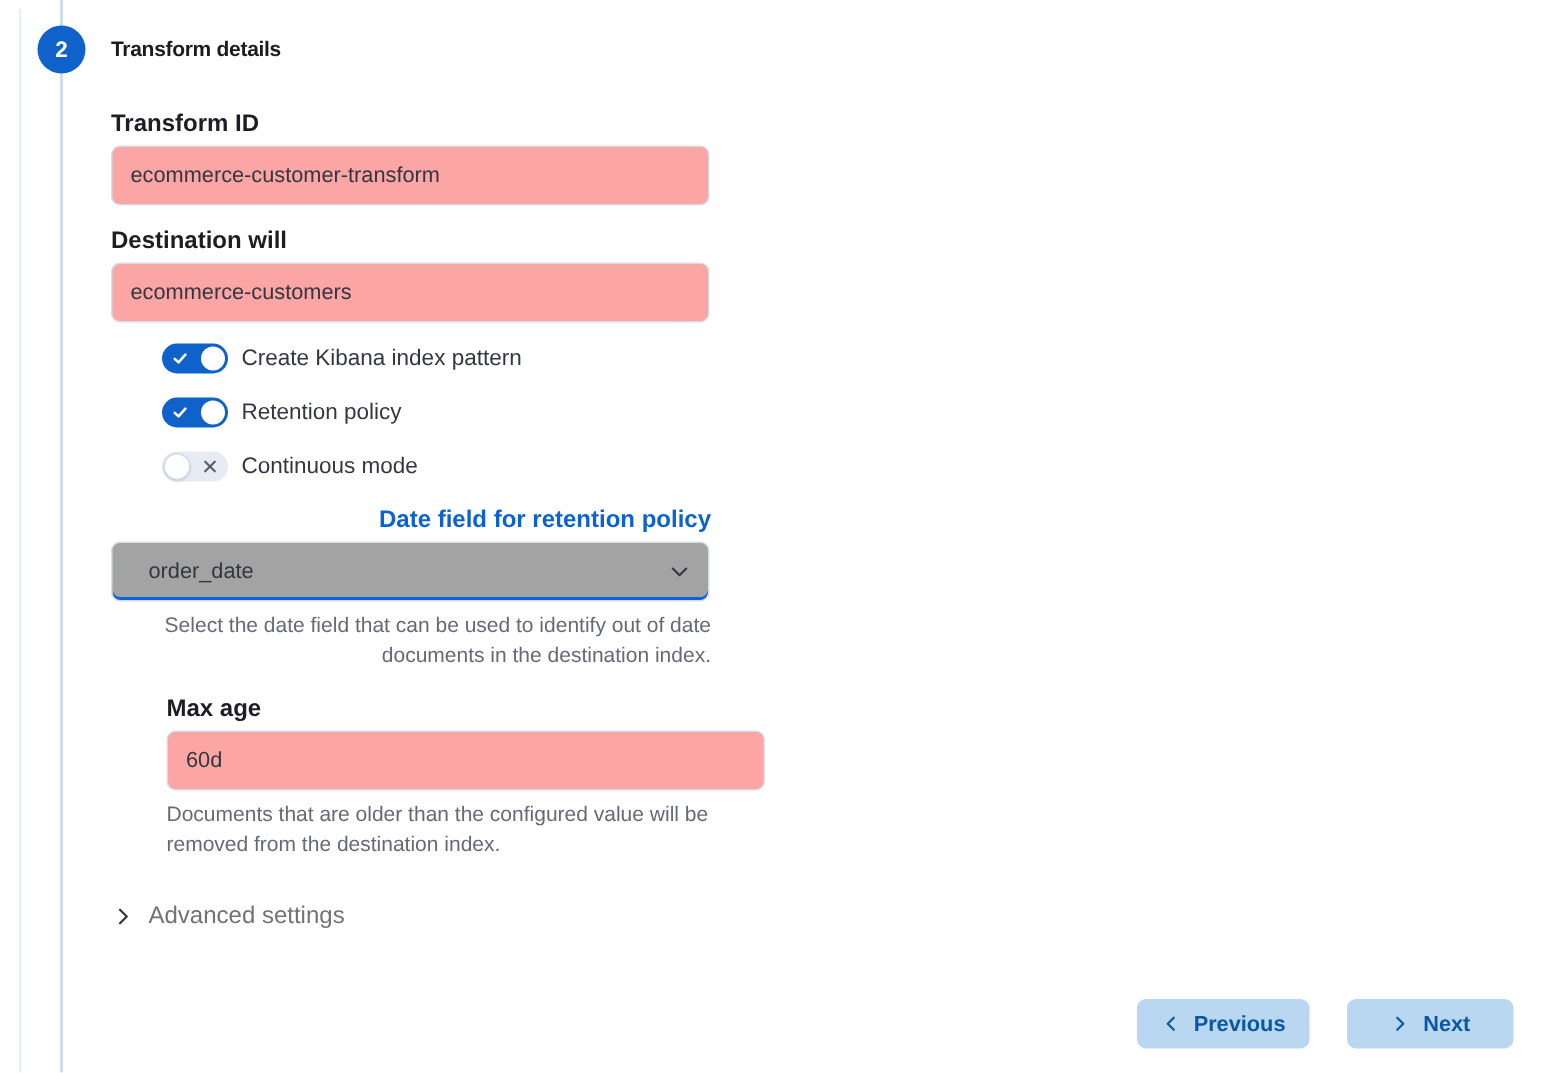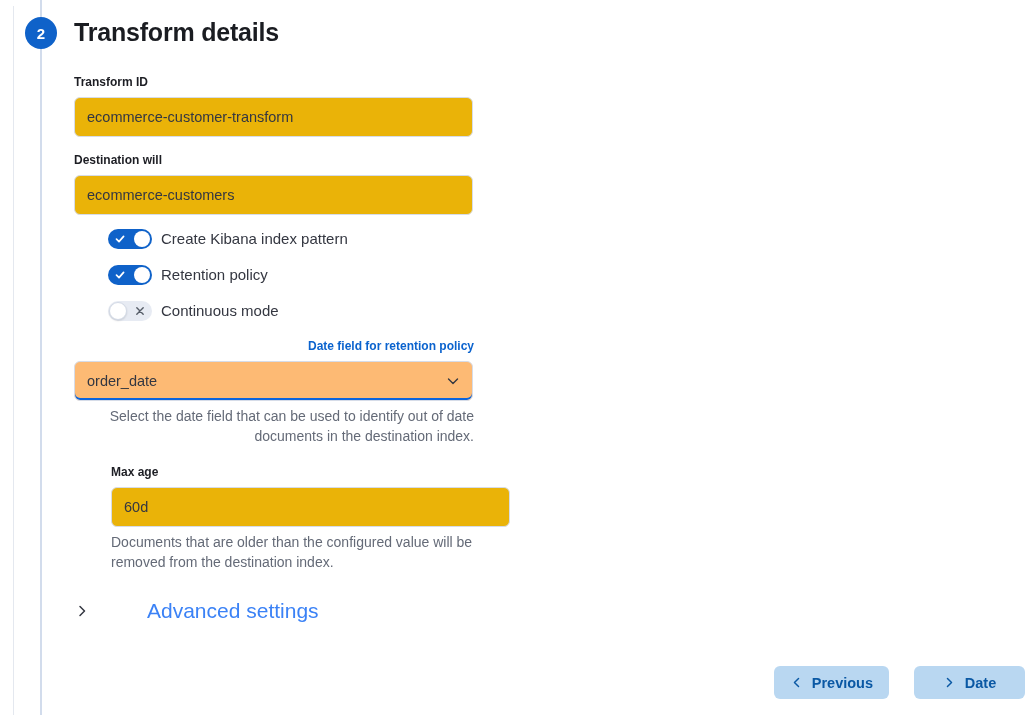--- a/index.html
+++ b/index.html
@@ -27,37 +27,37 @@
     font-size: 15px; font-weight: 700;
     display: flex; align-items: center; justify-content: center;
     z-index: 2;
   }
   
   .content {
     position: absolute; left: 74px; top: 0; width: 400px;
   }
   .page-title {
     margin-top: 20px;
-    font-size: 25px; font-weight: 700; color: #1a1c21;
+    font-size: 14px; font-weight: 700; color: #1a1c21;
     line-height: 25px; letter-spacing: -0.2px;
   }
   .form-row { margin-top: 16px; }
   .form-row.first { margin-top: 30px; }
   .form-label {
     display: block;
-    font-size: 12px; font-weight: 700; color: #1d1e24;
+    font-size: 16px; font-weight: 700; color: #1d1e24;
     line-height: 15px; margin-bottom: 7px;
   }
   .form-label.focused { color: #0b63ce; }
   .text-input {
     width: 399px; height: 40px;
     padding: 0 12px;
     font-family: "Liberation Sans", sans-serif;
     font-size: 14.5px; color: #343741;
-    background: #eab308;
+    background: #fca5a5;
     border: 1px solid #d6dce8;
     border-radius: 6px;
     outline: none;
   }
   .text-input::placeholder { color: #747b8a; opacity: 1; }
   
   .toggles { margin-top: 14px; }
   .toggle-row {
     display: flex; align-items: center;
     height: 20px; margin-top: 16px; padding-left: 34px;
@@ -86,49 +86,49 @@
     display: flex;
   }
   .switch.on  .state-icon { left: 7px; }
   .switch.off .state-icon { right: 7px; }
   .toggle-label { font-size: 15px; color: #343741; line-height: 20px; }
   
   .retention-label-row { margin-top: 18px; text-align: right; }
   .select-box {
     position: relative;
     width: 399px; height: 40px;
-    background: #fdba74;
+    background: #a3a3a3;
     border: 1px solid #d6dce8;
     border-radius: 6px;
     box-shadow: inset 0 -2px 0 #0b64dd;
     display: flex; align-items: center;
-    padding: 0 36px 0 12px;
+    padding: 0 36px 0 24px;
     font-size: 14.5px; color: #343741;
     cursor: pointer;
   }
   .select-box .chev {
     position: absolute; right: 11px; top: 50%;
     transform: translateY(-50%);
     display: flex;
   }
   .help-text {
     margin-top: 5px;
     max-width: 400px;
     font-size: 14px; color: #646a77; line-height: 1.45;
   }
   
   .accordion {
     margin-top: 28px;
     display: flex; align-items: center; gap: 9px;
     cursor: pointer;
   }
-  .accordion-label { font-size: 21px; color: #3b82f6; line-height: 21px; margin-left: 48px; }
+  .accordion-label { font-size: 16px; color: #737373; line-height: 21px; }
   
   .footer {
-    position: absolute; top: 666px; right: 8px;
+    position: absolute; top: 666px; right: 24px;
     display: flex; gap: 25px;
   }
   .btn {
     height: 33px;
     border: none; border-radius: 6px;
     background: #b9d7f1; color: #0a58a4;
     font-family: "Liberation Sans", sans-serif;
     font-size: 14.5px; font-weight: 700;
     display: flex; align-items: center; justify-content: center; gap: 9px;
     padding: 0 16px;
@@ -238,15 +238,15 @@
         </svg>
     </span>
     <span>Previous</span>
   </button>
   <button class="btn next">
     <span style="display:flex;">
       <svg width="13" height="13" viewBox="0 0 16 16">
           <path d="M5.5 3 L10.5 8 L5.5 13" fill="none" stroke="currentColor" stroke-width="1.8" stroke-linecap="round" stroke-linejoin="round"></path>
         </svg>
     </span>
-    <span>Date</span>
+    <span>Next</span>
   </button>
 </div>
 
 </body></html>

